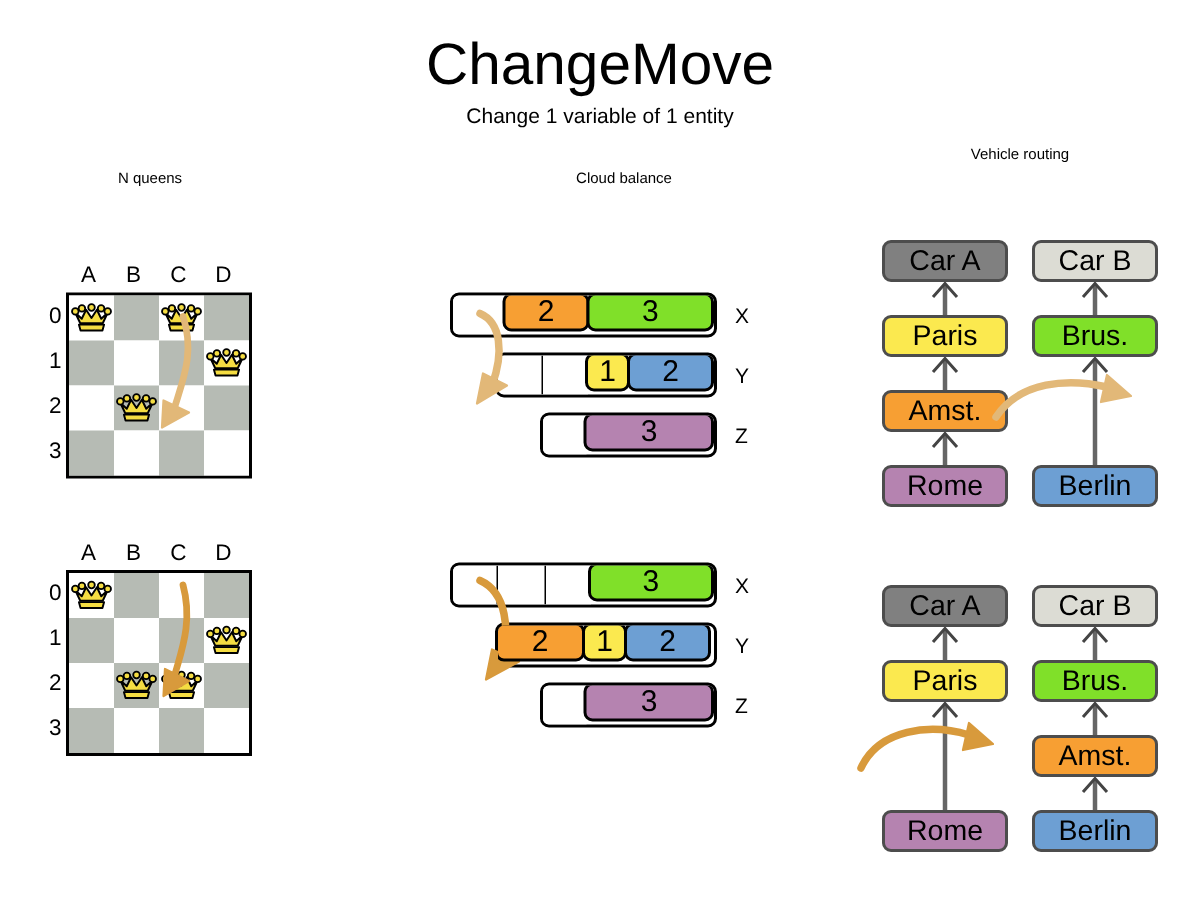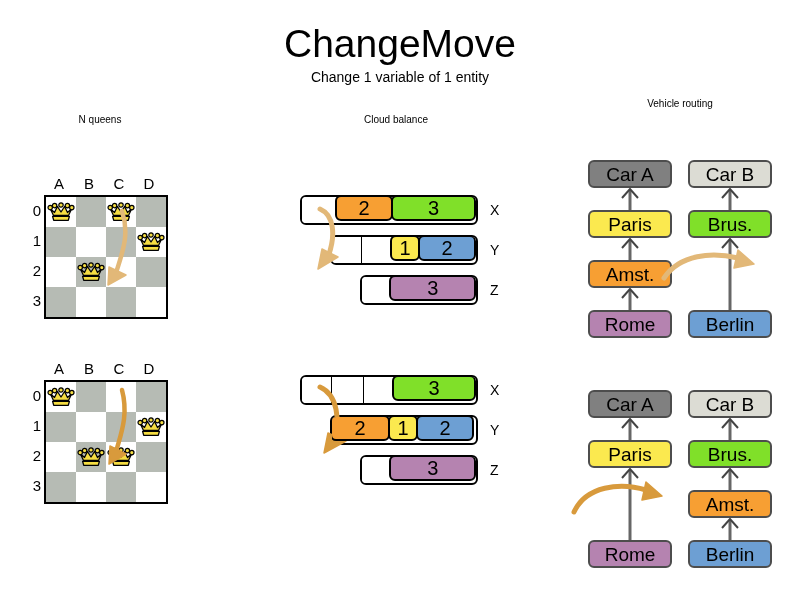--- a/index.html
+++ b/index.html
@@ -35,21 +35,21 @@
     font-size: 14px;
     line-height: 18px;
   }
   .section-title {
     position: absolute;
     text-align: center;
     font-size: 10px;
     line-height: 19px;
   }
   #section-title-nqueens { left: 20px;  top: 110px; width: 160px; }
-  #section-title-cloud   { left: 296px; top: 110px; width: 200px; }
+  #section-title-cloud   { left: 316px; top: 110px; width: 200px; }
   #section-title-vrp     { left: 580px; top: 94px; width: 200px; }
 
   
   .board-wrap { position: absolute; }
   .board {
     position: absolute;
     left: 22px; top: 25px;
     width: 120px; height: 120px;
     border: 2px solid #000;
     box-sizing: content-box;

